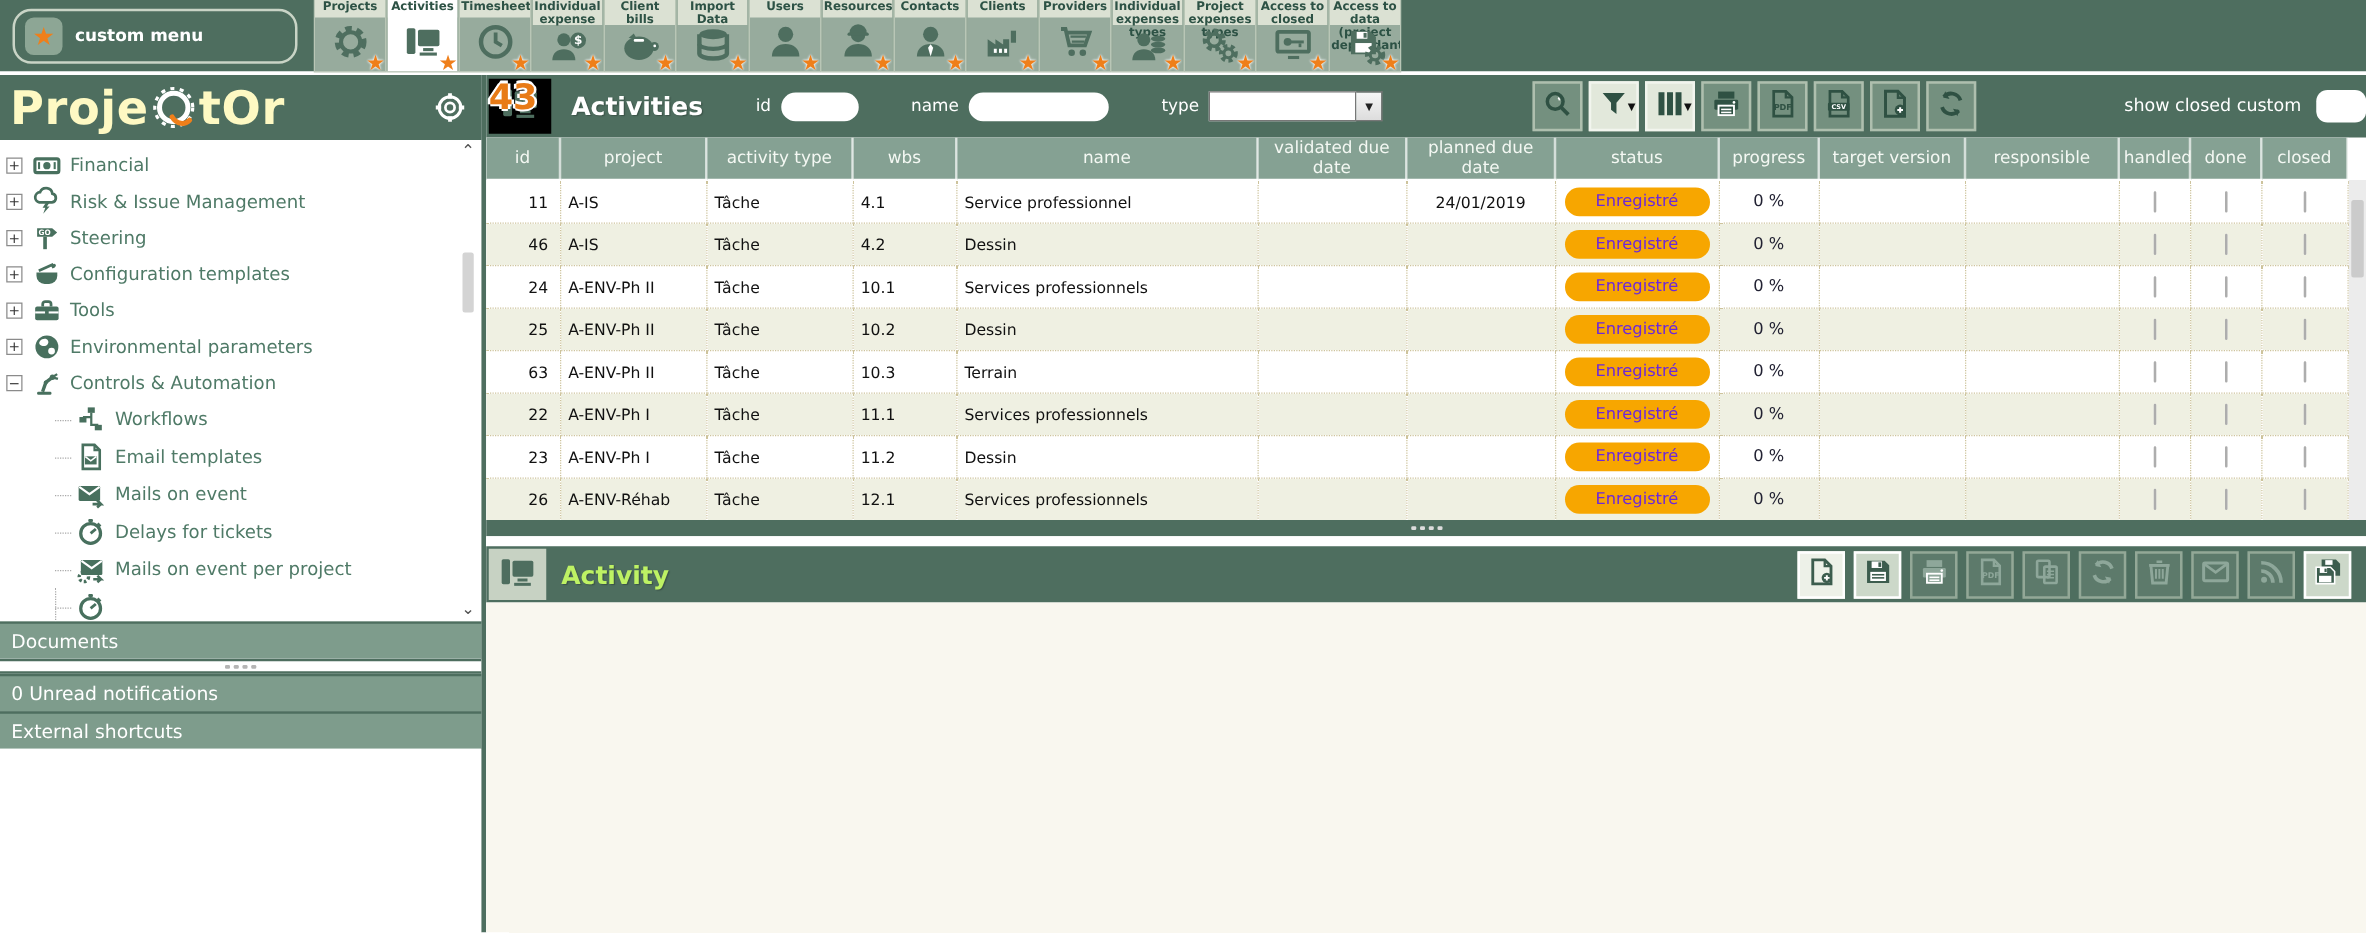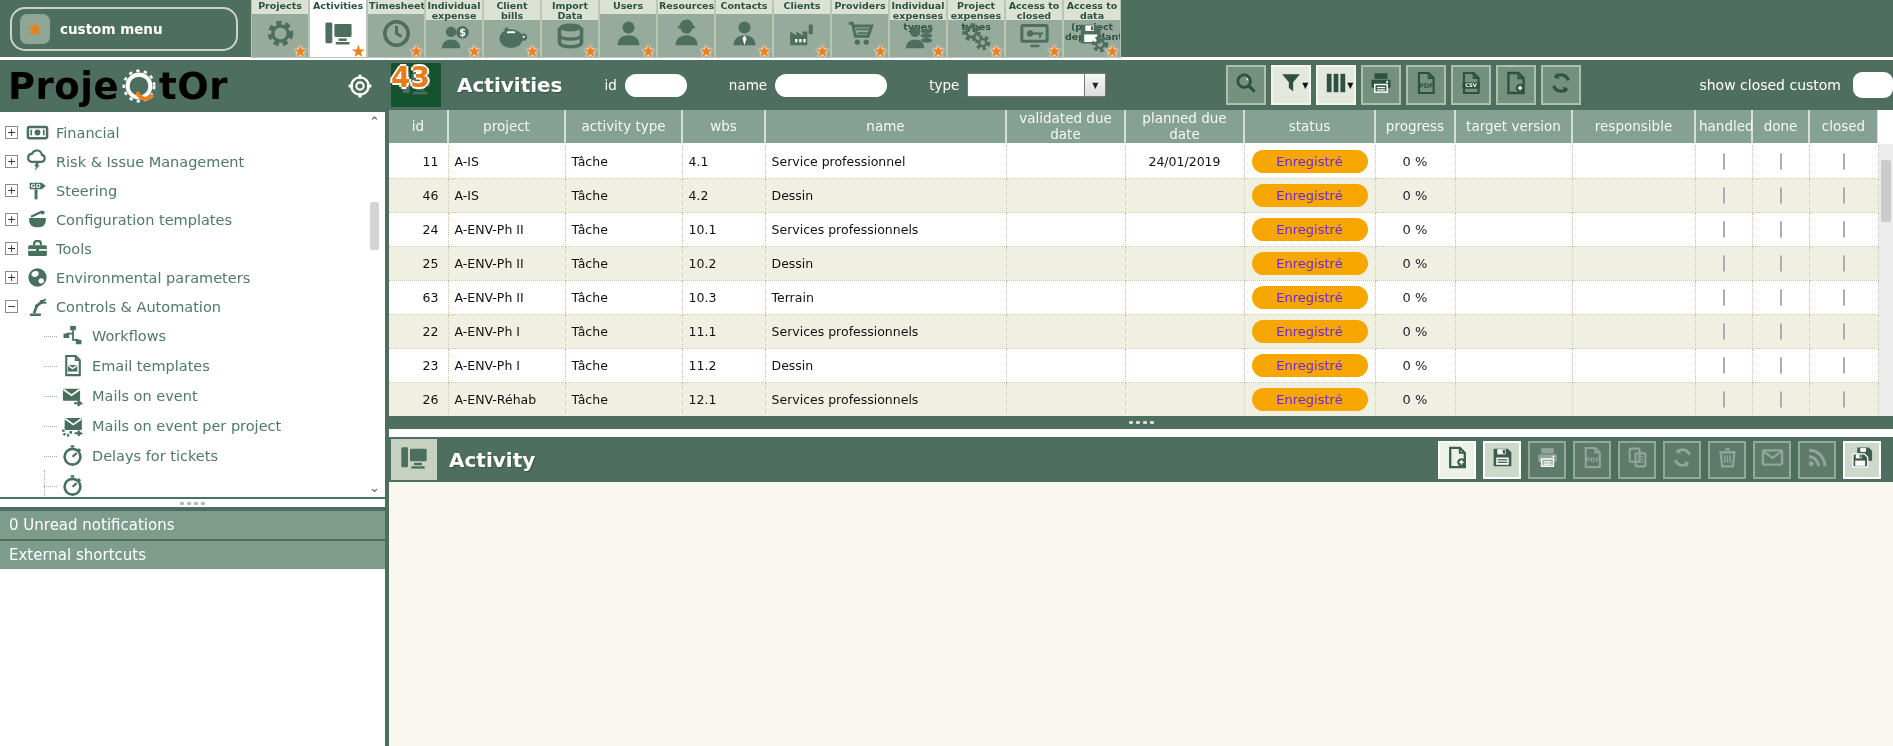--- a/index.html
+++ b/index.html
@@ -20,21 +20,21 @@
   .tb-ico .icon svg{width:33px;height:33px;}
   .star{position:absolute;right:0;bottom:-4px;color:#ef7f1a;font-size:17px;text-shadow:0 0 2px #fff,0 0 2px #fff;}
 
   .divider-strip{height:3px;background:#fff;}
 
   .layout{display:flex;height:686px;}
 
   
   .sidebar{width:385px;min-width:385px;border-right:4px solid #4e6e5f;display:flex;flex-direction:column;background:#fff;}
   .logo-band{height:52px;background:#4e6e5f;display:flex;align-items:center;padding:0 12px 0 8px;}
-  .logo{color:#000000;font-size:37px;font-weight:bold;letter-spacing:.5px;display:flex;align-items:center;line-height:1;cursor:pointer;}
+  .logo{color:#fef9c3;font-size:37px;font-weight:bold;letter-spacing:.5px;display:flex;align-items:center;line-height:1;cursor:pointer;}
   .logo .logo-q{margin:0 1px;display:flex;align-items:center;}
   .logo-gear{margin-left:auto;cursor:pointer;display:flex;}
   .band{background:#7e9c8c;color:#fff;font-size:15px;display:flex;align-items:center;padding:0 9px;}
   .menu-band{height:26px;}
   .menu-tree{height:385px;position:relative;overflow:hidden;background:#fff;padding-top:6px;box-sizing:border-box;}
   .mi{height:29px;display:flex;align-items:center;position:relative;padding-left:56px;color:#4f7a67;font-size:14.5px;cursor:pointer;white-space:nowrap;}
   .mi .exp{position:absolute;left:5px;top:8px;width:13px;height:13px;background:#fff;border:1px solid #8b8b8b;color:#333;font-size:11px;line-height:11px;text-align:center;cursor:pointer;box-sizing:border-box;}
   .mi .micon{position:absolute;left:25px;top:2px;color:#48705e;}
   .mi .micon svg{width:25px;height:25px;}
   .mi.sub{padding-left:92px;height:30px;}
@@ -47,21 +47,21 @@
   .tree-thumb{position:absolute;top:88px;left:2px;width:9px;height:48px;background:#d4d4d4;border-radius:2px;cursor:pointer;}
   .band.section{height:28px;border-top:2px solid #4e6e5f;font-size:15px;cursor:pointer;}
   .resize-strip{height:8px;background:#fff;border-top:2px solid #4e6e5f;border-bottom:2px solid #4e6e5f;display:flex;align-items:center;justify-content:center;gap:3px;cursor:row-resize;}
   .resize-strip i, .h-splitter i{display:block;width:4px;height:3px;background:#b5b5b5;border-radius:1px;}
   .h-splitter i{background:#dcdcdc;}
   .sidebar-fill{flex:1;background:#fff;}
 
   
   .main{flex:1;display:flex;flex-direction:column;background:#fff;min-width:0;}
   .list-header{height:50px;background:#4e6e5f;display:flex;align-items:center;padding:0 0 0 2px;color:#fff;}
-  .badge-tile{width:50px;height:44px;background:#14532d;position:relative;display:flex;align-items:center;justify-content:center;color:#4e6e5f;flex:none;}
+  .badge-tile{width:50px;height:44px;background:#000000;position:relative;display:flex;align-items:center;justify-content:center;color:#4e6e5f;flex:none;}
   .badge-tile svg{width:34px;height:34px;}
   .badge-count{position:absolute;left:0;top:-2px;font-size:28px;font-weight:bold;color:#e87b17;text-shadow:-2px 0 0 #fff,2px 0 0 #fff,0 -2px 0 #fff,0 2px 0 #fff;}
   .list-title{font-size:20px;font-weight:bold;margin-left:16px;text-shadow:1px 1px 1px rgba(0,0,0,.25);}
   .flt-label{font-size:13.5px;margin-left:42px;}
   .flt-input{width:62px;height:23px;border-radius:12px;border:none;background:#fff;margin-left:8px;outline:none;padding:0 8px;box-sizing:border-box;font-size:12px;}
   .flt-input.name{width:112px;}
   .type-select{display:flex;margin-left:8px;}
   .ts-box{width:118px;height:24px;background:#fff;border:1px solid #777;box-sizing:border-box;}
   .ts-btn{width:21px;height:24px;background:linear-gradient(#f6f6f6,#ddd);border:1px solid #777;border-left:none;font-size:8px;display:flex;align-items:center;justify-content:center;color:#222;box-sizing:border-box;cursor:pointer;}
   .hdr-icons{margin-left:auto;display:flex;gap:5px;align-items:center;}
@@ -85,21 +85,21 @@
   .prog-bar{width:60px;height:5px;background:#f3b0ae;margin:1px auto 0;}
   .cb{width:15px;height:15px;margin:0 auto;background:#f4f4f4;border:1px solid #adadad;border-radius:2px;box-shadow:inset 1px 1px 2px rgba(0,0,0,.18);cursor:pointer;}
   .v-scrollbar{position:absolute;right:0;top:34px;bottom:0;width:14px;background:#ececec;cursor:pointer;}
   .v-thumb{position:absolute;top:16px;left:2px;width:10px;height:62px;background:#cbcbcb;border-radius:2px;}
 
   .h-splitter{height:13px;background:#4e6e5f;display:flex;align-items:center;justify-content:center;gap:3px;cursor:row-resize;}
   .gap-strip{height:8px;background:#fff;}
   .detail-header{height:45px;background:#4e6e5f;display:flex;align-items:center;padding:0 12px 0 2px;}
   .dh-tile{width:46px;height:41px;background:#c7d2c3;color:#4e6e5f;display:flex;align-items:center;justify-content:center;flex:none;}
   .dh-tile svg{width:32px;height:32px;}
-  .dh-title{color:#ffffff;font-size:20px;font-weight:bold;margin-left:12px;text-shadow:1px 1px 1px rgba(0,0,0,.25);}
+  .dh-title{color:#bef264;font-size:20px;font-weight:bold;margin-left:12px;text-shadow:1px 1px 1px rgba(0,0,0,.25);}
   .dh-icons{margin-left:auto;display:flex;gap:7px;}
   .dtile{width:38px;height:38px;display:flex;align-items:center;justify-content:center;border:2px solid #93a897;background:#5d7a6b;color:#8ea79a;box-sizing:border-box;cursor:pointer;}
   .dtile svg{width:25px;height:25px;}
   .dtile.lit{background:#edf1e8;border-color:#fff;color:#3c5d4e;}
   .dtile.semi{background:#ccd8c9;border-color:#fff;color:#3c5d4e;}
   .detail-body{flex:1;background:#f9f7ef;}
 </style>
 </head>
 <body>
 
@@ -411,46 +411,49 @@
           <div class="mi sub">
             <span class="micon"><span class="icon"><svg viewBox="0 0 24 24" fill="currentColor" stroke="none">
                   <rect x="2.8" y="5.5" width="16.5" height="11.5" rx="1"></rect>
                   <path d="M3.3 6.2l7.8 5.6 7.8-5.6" stroke="#fff" stroke-width="1.6" fill="none"></path>
                   <path d="M13.5 19.5h6.5l-3-3m3 3l-3 2.6" fill="none" stroke="currentColor" stroke-width="2"></path>
                 </svg></span></span>
       <span>Mails on event</span>
           </div>
           <div class="mi sub">
             <span class="micon"><span class="icon"><svg viewBox="0 0 24 24" fill="currentColor" stroke="none">
+                  <circle cx="12" cy="13.2" r="7.6" fill="none" stroke="currentColor" stroke-width="2.5"></circle>
+                  <path d="M12 13.2l4-3.4" stroke="currentColor" stroke-width="2.2"></path>
+                  <rect x="10.2" y="2.2" width="3.6" height="2.2" rx=".8"></rect>
+                  <path d="M17.3 5.6l2.2 2.2" stroke="currentColor" stroke-width="2.2"></path>
+                </svg></span></span>
+      <span>Delays for tickets</span>
+          </div>
+          <div class="mi sub">
+            <span class="micon"><span class="icon"><svg viewBox="0 0 24 24" fill="currentColor" stroke="none">
                   <rect x="4.5" y="4.8" width="16.5" height="11.5" rx="1"></rect>
                   <path d="M5 5.5l7.8 5.6 7.8-5.6" stroke="#fff" stroke-width="1.6" fill="none"></path>
                   <circle cx="6.8" cy="17.8" r="3.6" fill="none" stroke="currentColor" stroke-width="2.6" stroke-dasharray="2 1.6"></circle>
                   <path d="M14 19.5h6l-2.8-2.6m2.8 2.6l-2.8 2.4" fill="none" stroke="currentColor" stroke-width="1.9"></path>
                 </svg></span></span>
       <span>Mails on event per project</span>
           </div>
           <div class="mi sub">
             <span class="micon"><span class="icon"><svg viewBox="0 0 24 24" fill="currentColor" stroke="none">
                   <circle cx="12" cy="13.2" r="7.6" fill="none" stroke="currentColor" stroke-width="2.5"></circle>
                   <path d="M12 13.2l4-3.4" stroke="currentColor" stroke-width="2.2"></path>
                   <rect x="10.2" y="2.2" width="3.6" height="2.2" rx=".8"></rect>
                   <path d="M17.3 5.6l2.2 2.2" stroke="currentColor" stroke-width="2.2"></path>
                 </svg></span></span>
-      <span>Delays for tickets</span>
-          </div>
-          <div class="mi sub">
-            <span class="micon"><span class="icon"><svg viewBox="0 0 24 24" fill="currentColor" stroke="none">
-                  <circle cx="12" cy="13.2" r="7.6" fill="none" stroke="currentColor" stroke-width="2.5"></circle>
-                  <path d="M12 13.2l4-3.4" stroke="currentColor" stroke-width="2.2"></path>
-                  <rect x="10.2" y="2.2" width="3.6" height="2.2" rx=".8"></rect>
-                  <path d="M17.3 5.6l2.2 2.2" stroke="currentColor" stroke-width="2.2"></path>
-                </svg></span></span>
       <span></span>
           </div>
         </div>
+      <div class="band section">
+        <span>Documents</span>
+      </div>
       <div class="resize-strip">
           <i></i>
           <i></i>
           <i></i>
           <i></i>
         </div>
       <div class="band section">
         <span>0 Unread notifications</span>
       </div>
       <div class="band section">

